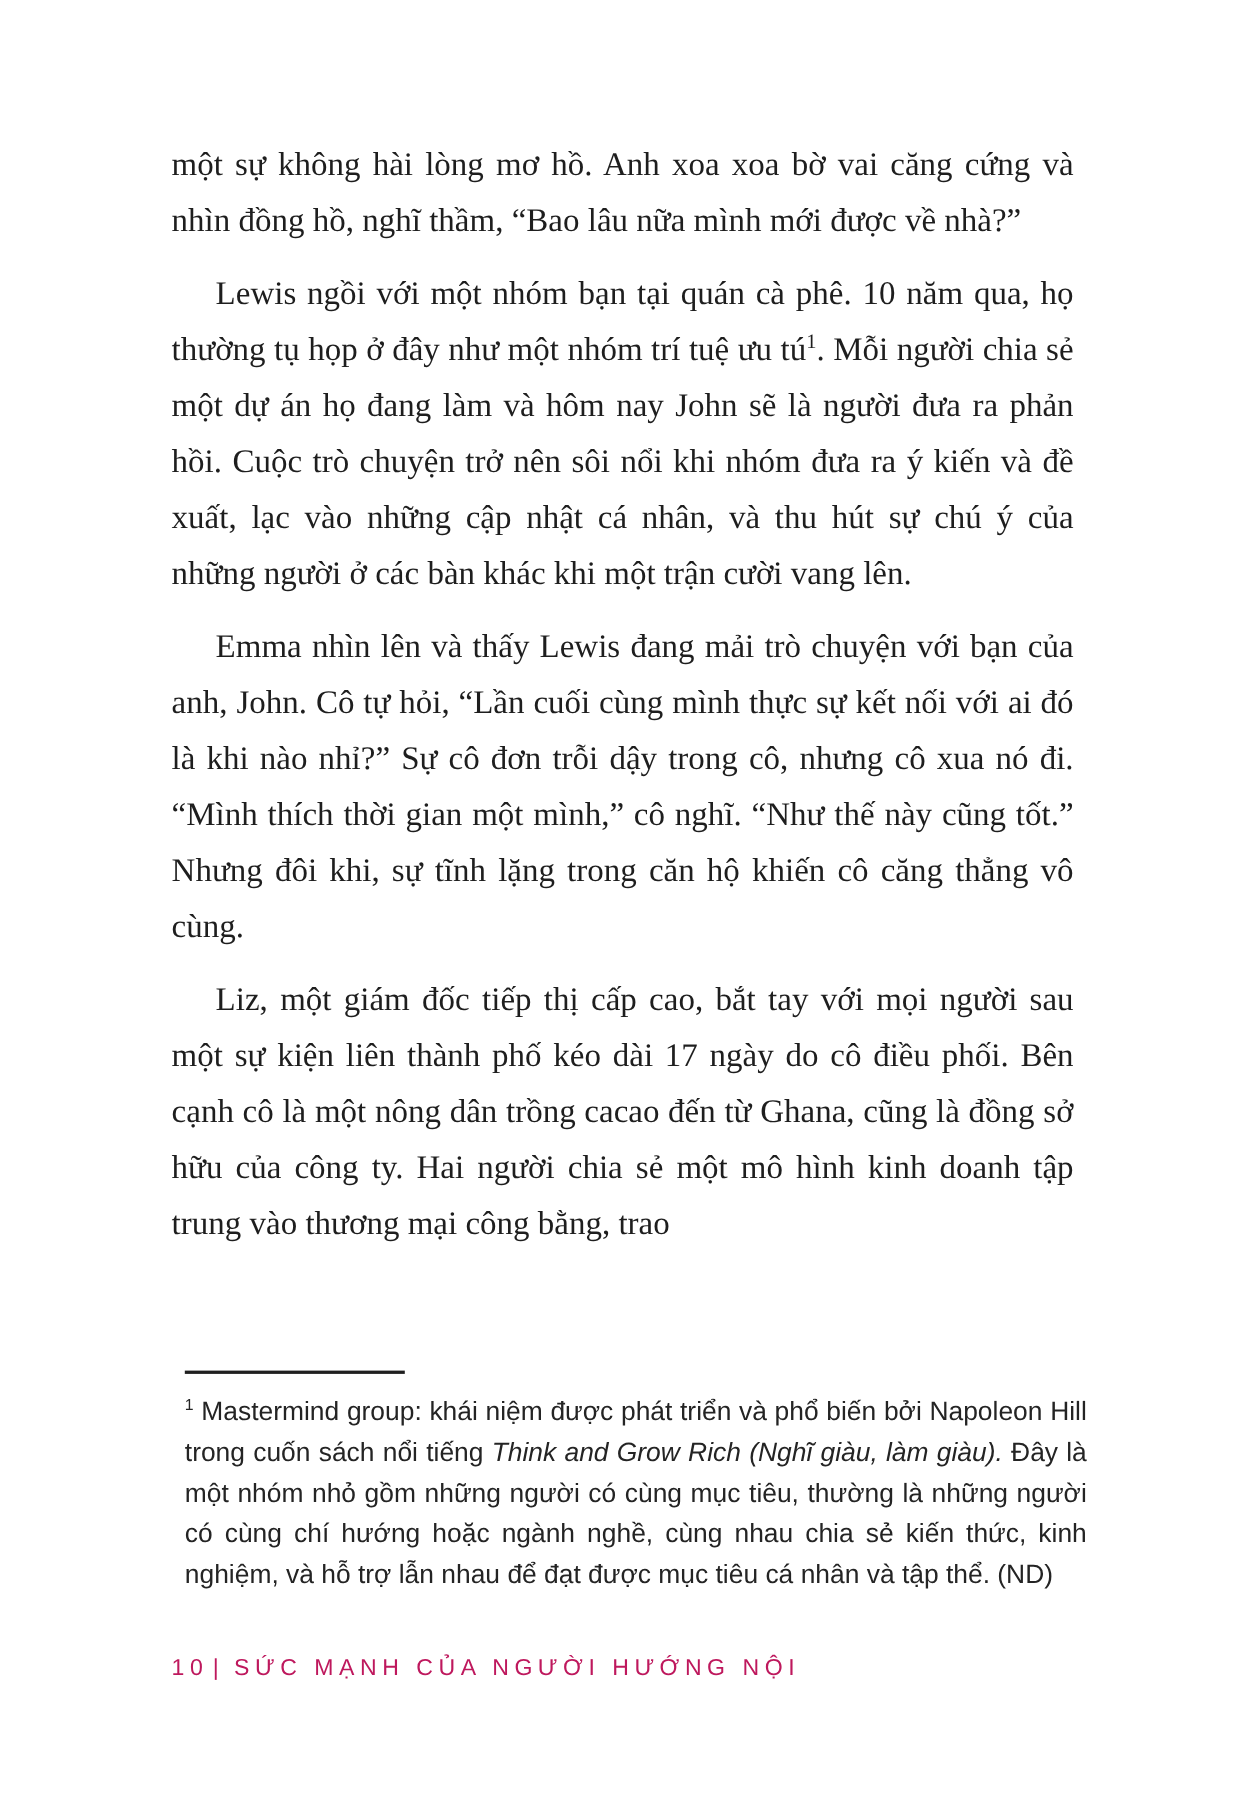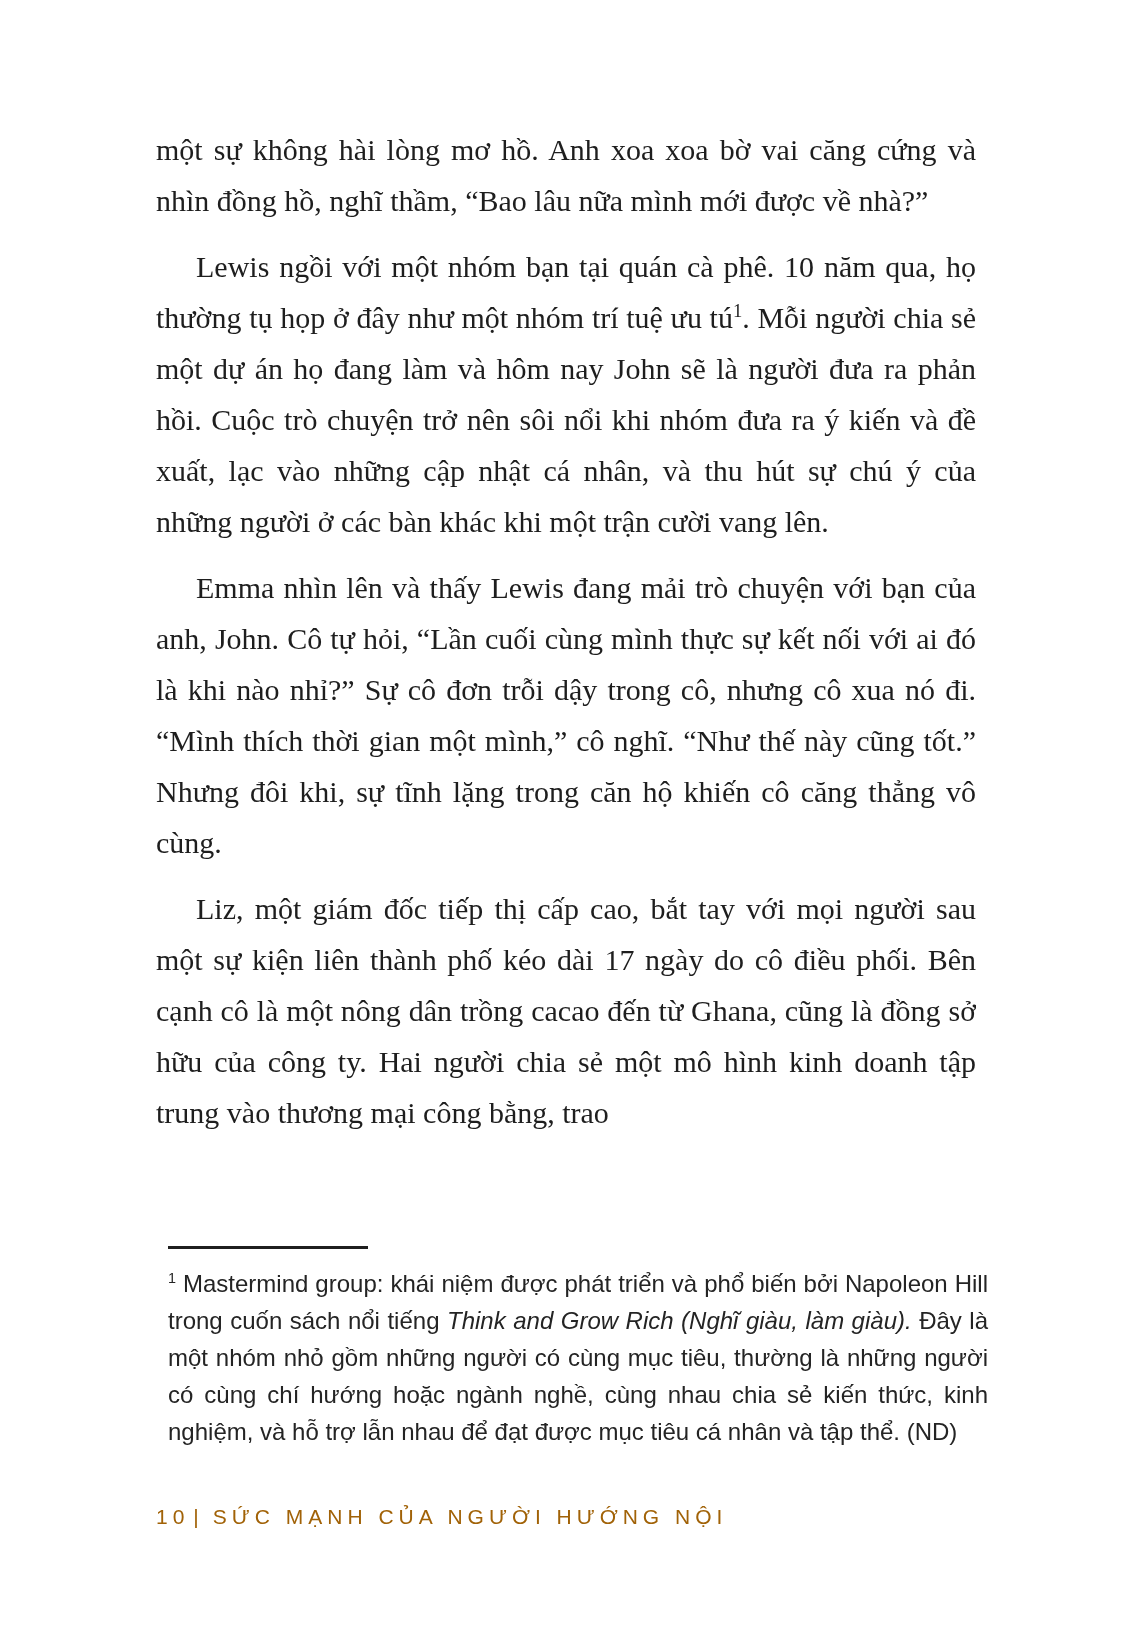--- a/index.html
+++ b/index.html
@@ -71,21 +71,21 @@
     font-style: italic;
   }
   .footer {
     position: absolute;
     left: 156px;
     top: 1503px;
     font-family: "Liberation Sans", sans-serif;
     font-size: 21px;
     line-height: 27px;
     letter-spacing: 5px;
-    color: #a16207;
+    color: #be185d;
     white-space: nowrap;
   }
   .footer .footer-divider {
     margin: 0 9px 0 4px;
     font-weight: 300;
   }
 </style>
 </head>
 <body>
 

